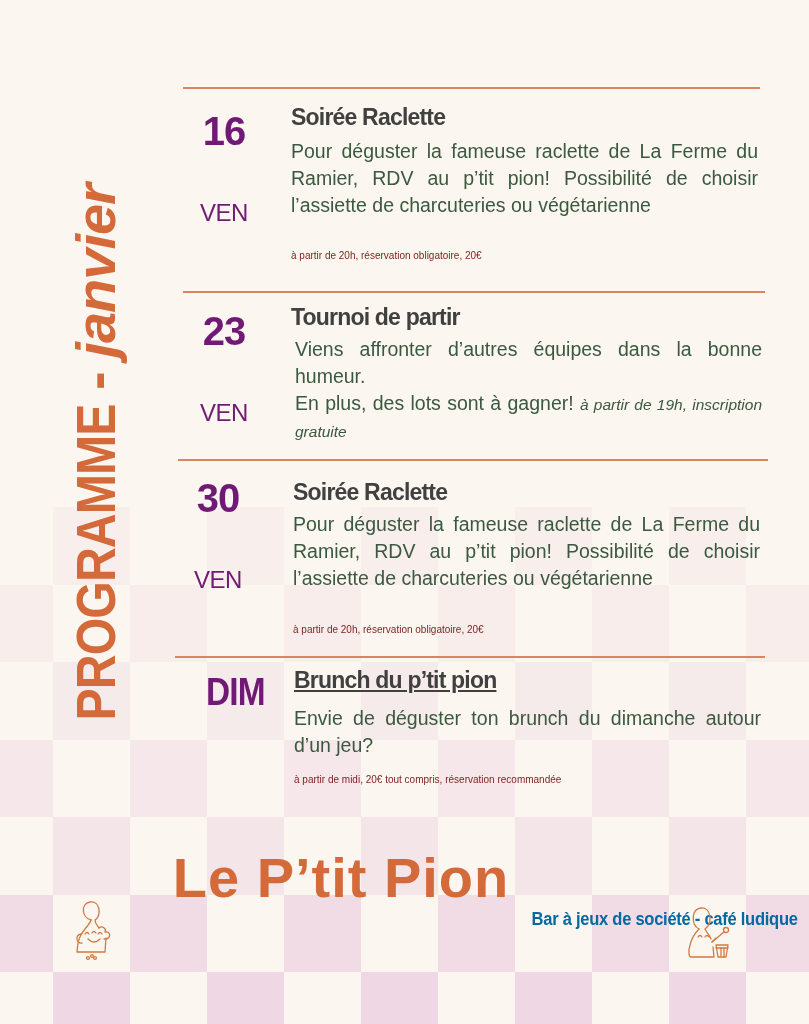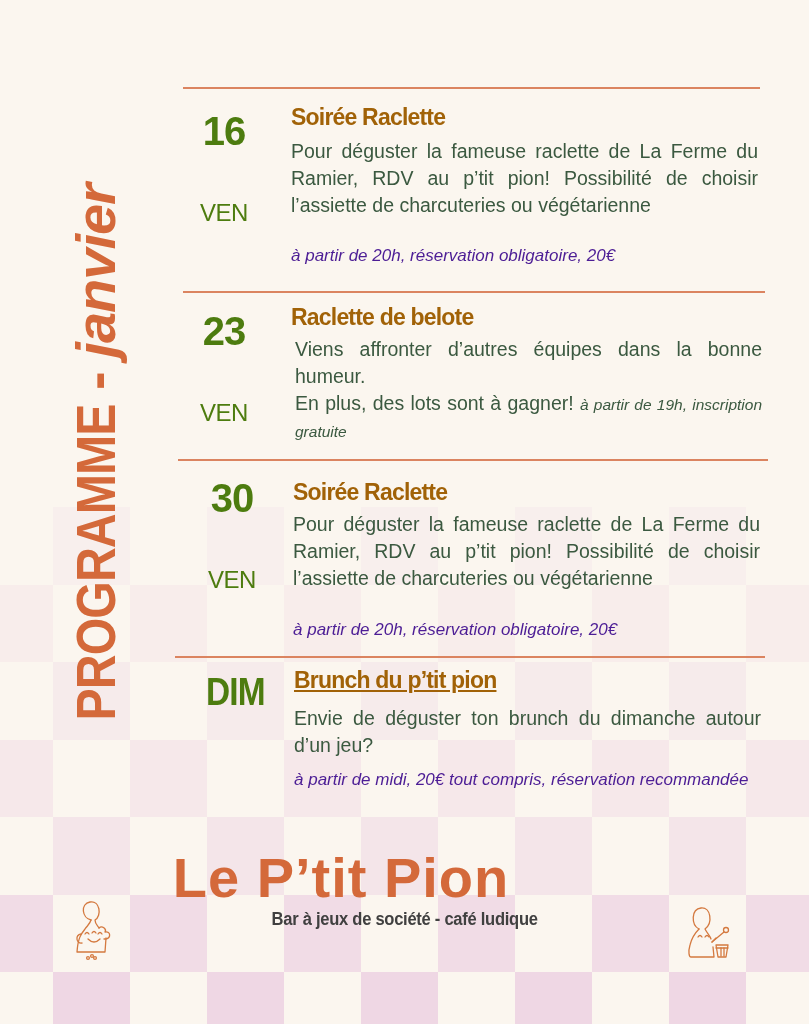--- a/index.html
+++ b/index.html
@@ -23,42 +23,42 @@
     font-weight: bold;
     font-size: 56px;
     letter-spacing: -1px;
     line-height: 1;
     transform-origin: center center;
   }
   .vertical-title .prog { display: inline-block; transform: scaleX(0.86); transform-origin: right center; }
   .vertical-title .month { font-style: italic; }
 
   .divider { position: absolute; height: 2px; background: #DB8460; }
-  .date-block { position: absolute; width: 80px; text-align: center; color: #4d7c0f; }
+  .date-block { position: absolute; width: 80px; text-align: center; color: #701a75; }
   .day-num { font-weight: bold; font-size: 40px; line-height: 40px; letter-spacing: -1px; }
   .day-name { font-size: 24px; line-height: 28px; letter-spacing: -0.5px; margin-top: 48px; }
   .day-big { font-weight: bold; font-size: 38px; line-height: 40px; letter-spacing: -1px; transform: scaleX(0.88); display: inline-block; }
 
   .ev-title {
-    position: absolute; color: #a16207; font-weight: bold; font-size: 23px; line-height: 26px;
+    position: absolute; color: #404040; font-weight: bold; font-size: 23px; line-height: 26px;
     letter-spacing: -0.8px; white-space: nowrap;
   }
   .ev-desc {
     position: absolute; color: #3B5940; font-size: 19.5px; line-height: 27px;
     text-align: justify; text-align-last: left;
   }
   .ev-note { font-style: italic; font-size: 15.5px; line-height: 22px; color: #3B5940; }
   .ev-note-block {
-    position: absolute; color: #4c1d95; font-style: italic; font-size: 17px; line-height: 22px;
+    position: absolute; color: #7f1d1d; font-size: 10px; line-height: 22px;
     text-align: justify; text-align-last: left;
   }
   .brand-name { position: absolute; top: 848px; left: 0; width: 682px; text-align: center;
     font-weight: bold; font-size: 56px; line-height: 60px; letter-spacing: 1px; color: #D4693A; }
-  .brand-sub { position: absolute; top: 908px; left: 0; width: 809px; text-align: center;
-    font-weight: bold; font-size: 18px; line-height: 22px; color: #404040; letter-spacing: -0.3px; }
+  .brand-sub { position: absolute; top: 908px; left: 0; width: 809px; text-align: right;
+    font-weight: bold; font-size: 18px; line-height: 22px; color: #0369a1; letter-spacing: -0.3px; }
   .brand-sub span { display: inline-block; transform: scaleX(0.92); }
 
   .mascot { position: absolute; }
 </style>
 </head>
 <body>
 
 <div class="checker" id="checker">
     <div class="cell" style="left: 53px; top: 972px; background: rgb(239, 215, 228); opacity: 1;"></div>
     <div class="cell" style="left: 207px; top: 972px; background: rgb(239, 215, 228); opacity: 1;"></div>
@@ -119,30 +119,30 @@
     <span>Pour déguster la fameuse raclette de La Ferme du Ramier, RDV au p’tit pion! Possibilité de choisir l’assiette de charcuteries ou végétarienne</span>
   </div>
   <div class="ev-note-block" style="left:291px; top:245px; width:467px;">à partir de 20h, réservation obligatoire, 20€</div>
 </div>
 
 <div>
   <div class="date-block" style="left:184px; top:311px;">
     <div class="day-num">23</div>
     <div class="day-name">VEN</div>
   </div>
-  <div class="ev-title" style="left:291px; top:304px;">Raclette de belote</div>
+  <div class="ev-title" style="left:291px; top:304px;">Tournoi de partir</div>
   <div class="ev-desc" style="left:295px; top:336px; width:467px;">
     <span>Viens affronter d’autres équipes dans la bonne humeur.</span><br>
     <span>En plus, des lots sont à gagner!</span>
     <span class="ev-note">à partir de 19h, inscription gratuite</span>
   </div>
 </div>
 
 <div>
-  <div class="date-block" style="left:192px; top:478px;text-align:center;">
+  <div class="date-block" style="left:178px; top:478px;text-align:center;">
     <div class="day-num">30</div>
     <div class="day-name">VEN</div>
   </div>
   <div class="ev-title" style="left:293px; top:479px;">Soirée Raclette</div>
   <div class="ev-desc" style="left:293px; top:511px; width:467px;">
     <span>Pour déguster la fameuse raclette de La Ferme du Ramier, RDV au p’tit pion! Possibilité de choisir l’assiette de charcuteries ou végétarienne</span>
   </div>
   <div class="ev-note-block" style="left:293px; top:619px; width:467px;">à partir de 20h, réservation obligatoire, 20€</div>
 </div>
 

